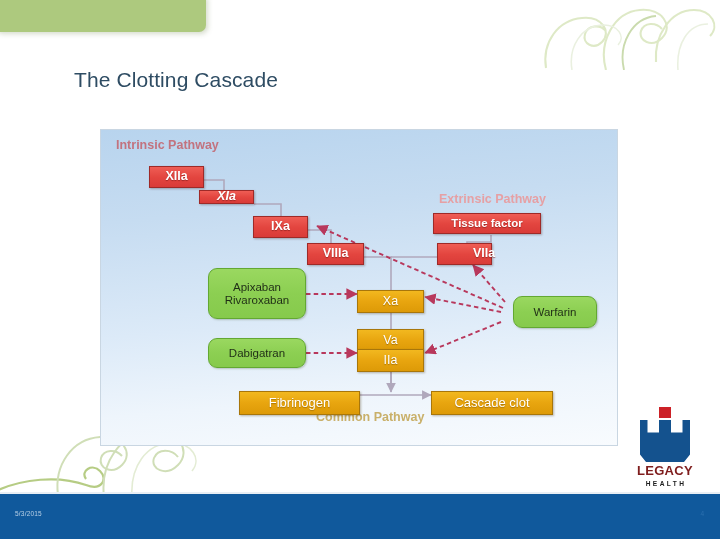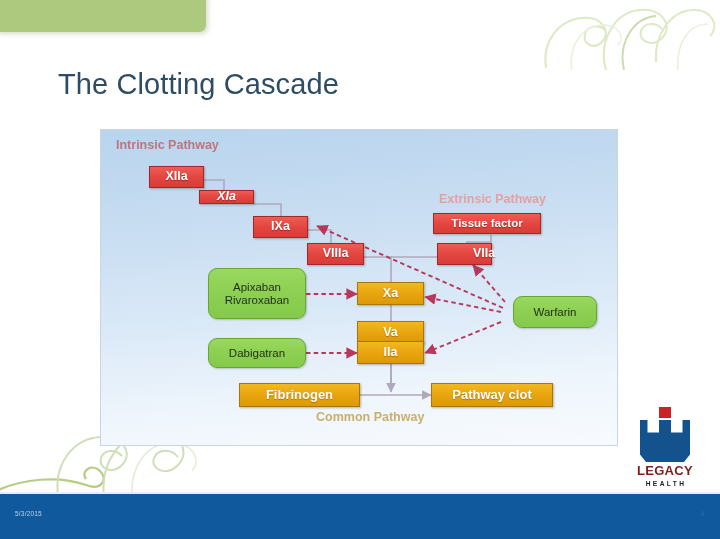--- a/index.html
+++ b/index.html
@@ -48,23 +48,23 @@
     bottom: 42px;
     width: 230px;
     height: 78px;
     opacity: 0.85;
     pointer-events: none;
   }
 
   
   .slide-title {
     position: absolute;
-    left: 58px;
+    left: 74px;
     top: 68px;
-    font-size: 29px;
+    font-size: 21px;
     font-weight: 400;
     color: #2e4c63;
     letter-spacing: 0.1px;
     white-space: nowrap;
   }
 
   
   #diagram {
     position: absolute;
     left: 100px;
@@ -94,24 +94,25 @@
     font-weight: bold;
     font-size: 12.5px;
     text-shadow: 0 1px 1px rgba(110,20,20,0.55);
     box-shadow: 1px 1px 2px rgba(60,30,30,0.33);
   }
 
   .node-gold {
     background: linear-gradient(180deg, #f2b81f 0%, #e8a50f 50%, #dd9a07 100%);
     border: 1px solid #a8760a;
     color: #ffffff;
-    font-weight: bold;
+    font-weight: normal;
     font-size: 12.5px;
     text-shadow: 0 1px 1px rgba(120,80,0,0.55);
     box-shadow: 1px 1px 2px rgba(70,50,10,0.33);
+    margin-top: 8px;
   }
 
   .node-green {
     background: linear-gradient(180deg, #9ad860 0%, #8ccf52 50%, #86ca4c 100%);
     border: 1.3px solid #63a832;
     border-radius: 9px;
     color: #1f2d16;
     font-weight: 400;
     font-size: 11.5px;
     box-shadow: 1px 1px 2px rgba(60,80,40,0.28);
@@ -306,21 +307,21 @@
     <div class="node node-red" style="left:332px; top:83px;  width:108px; height:21px; font-size:11.5px;">Tissue factor</div>
 
     <div class="node node-gold" style="left:256px; top:152px; width:67px; height:23px;">Xa</div>
 
     <div class="node node-gold" style="left:256px; top:191px; width:67px; height:23px;">Va</div>
 
     <div class="node node-gold" style="left:256px; top:211px; width:67px; height:23px;">IIa</div>
 
     <div class="node node-gold" style="left:138px; top:253px; width:121px; height:24px; font-size:13px;">Fibrinogen</div>
 
-    <div class="node node-gold" style="left:330px; top:253px; width:122px; height:24px; font-size:13px;">Pathway clot</div>
+    <div class="node node-gold" style="left:330px; top:253px; width:122px; height:24px; font-size:13px;">Cascade clot</div>
 
     <div class="node node-green" style="left:107px; top:138px; width:98px; height:51px; flex-direction:column;">
       <span>Apixaban</span>
       <span>Rivaroxaban</span>
     </div>
 
     <div class="node node-green" style="left:107px; top:208px; width:98px; height:30px;">Dabigatran</div>
 
     <div class="node node-green" style="left:412px; top:166px; width:84px; height:32px;">Warfarin</div>
 

